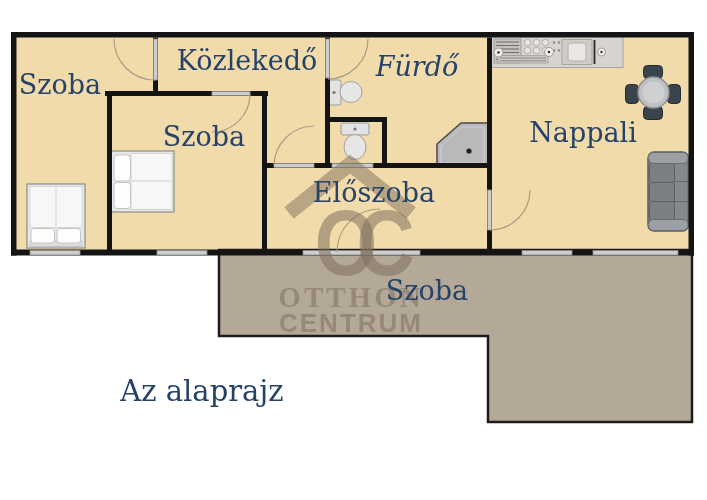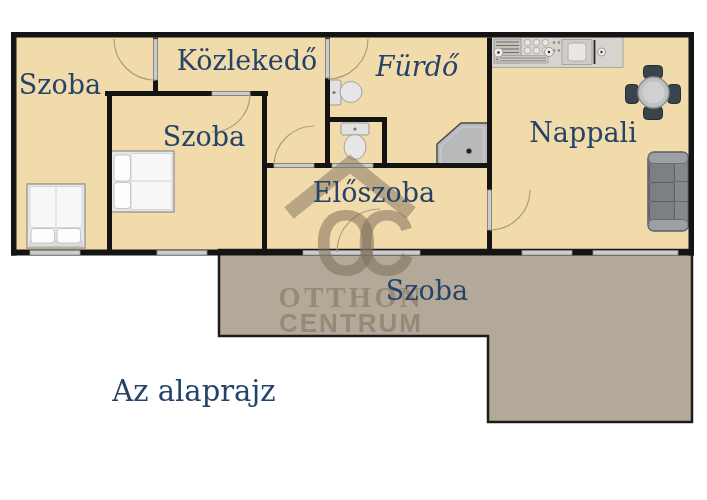--- a/index.html
+++ b/index.html
@@ -175,15 +175,15 @@
   <div class="wm wm-line2" style="left:351px;top:323px;">CENTRUM</div>
 
   <div class="room-label" style="left:60px;top:84px;">Szoba</div>
   <div class="room-label" style="left:247px;top:60px;">Közlekedő</div>
   <div class="room-label" style="left:417px;top:66px;font-style:italic;">Fürdő</div>
   <div class="room-label" style="left:204px;top:136px;">Szoba</div>
   <div class="room-label" style="left:570px;top:132px;margin-left:13px;">Nappali</div>
   <div class="room-label" style="left:374px;top:192px;">Előszoba</div>
   <div class="room-label" style="left:427px;top:290px;">Szoba</div>
 
-  <div class="disclaimer-line" style="left:194px;top:391px;">Az alaprajz</div>
+  <div class="disclaimer-line" style="left:202px;top:391px;">Az alaprajz</div>
 
 </div>
 
 </body></html>

